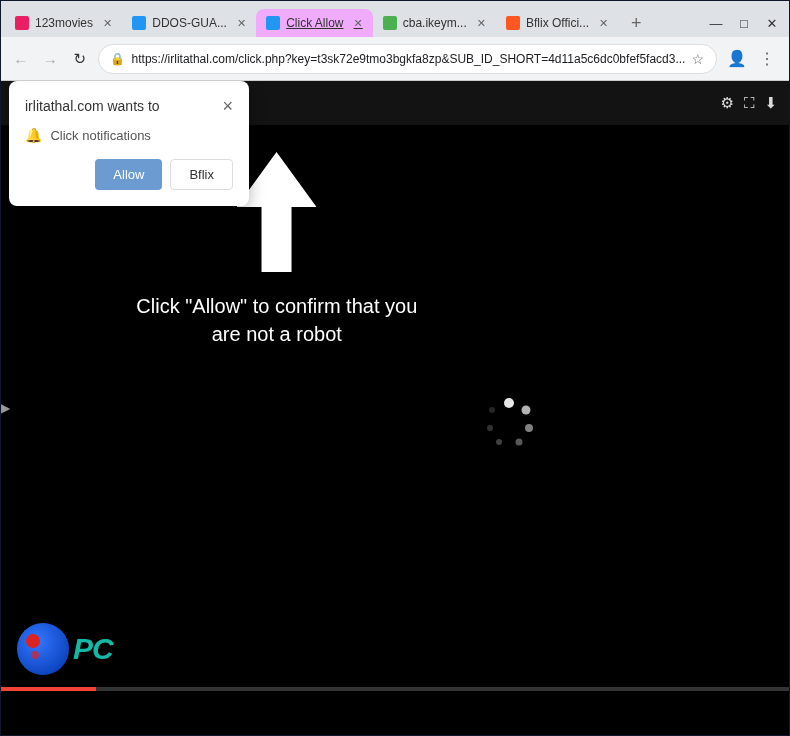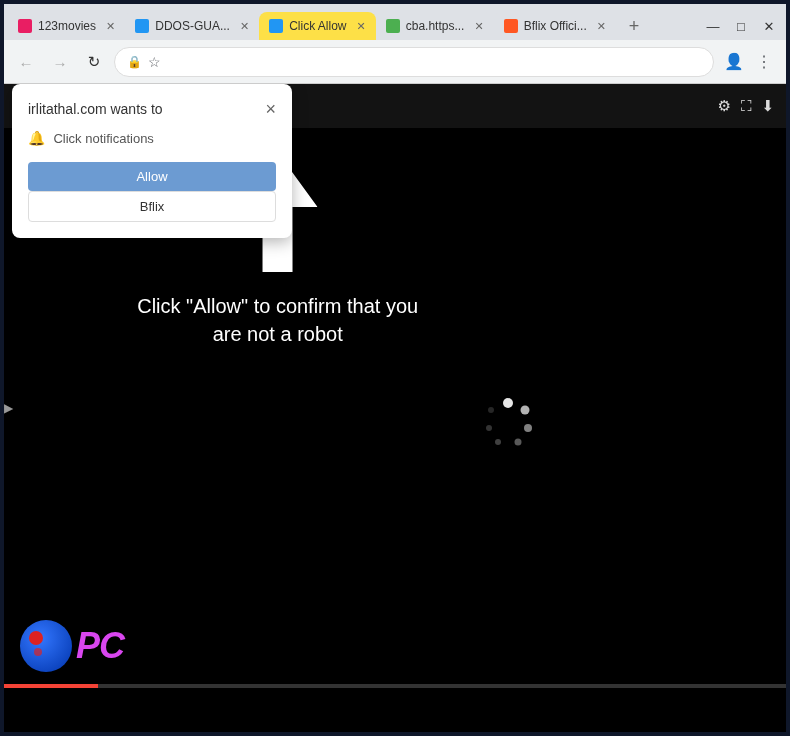--- a/index.html
+++ b/index.html
@@ -1,24 +1,24 @@
 <!DOCTYPE html>
 <html><head>
   <meta charset="utf-8">
   <style>
     * { margin: 0; padding: 0; box-sizing: border-box; }
     body { width: 790px; height: 736px; overflow: hidden; font-family: Arial, sans-serif; background: #dee1e6; }
 
     
-    .browser-window { width: 790px; height: 736px; display: flex; flex-direction: column; border: 4px solid #0f172a; background: #f1f3f4; }
+    .browser-window { width: 790px; height: 736px; display: flex; flex-direction: column; border: 1px solid #0f172a; background: #f1f3f4; }
 
     
     .tab-bar { background: #dee1e6; height: 36px; display: flex; align-items: flex-end; padding: 0 4px; }
     .tab { display: flex; align-items: center; height: 28px; padding: 0 10px; border-radius: 8px 8px 0 0; font-size: 12px; color: #333; background: #dee1e6; min-width: 80px; max-width: 150px; cursor: pointer; position: relative; gap: 6px; }
-    .tab.active { background: #fde047; color: #333; }
+    .tab.active { background: #f0abfc; color: #333; text-decoration: underline; }
     .tab-favicon { width: 14px; height: 14px; border-radius: 2px; flex-shrink: 0; }
     .tab-label { white-space: nowrap; overflow: hidden; text-overflow: ellipsis; flex: 1; }
     .tab-close { font-size: 11px; color: #666; cursor: pointer; margin-left: 4px; }
     .tab-new { width: 28px; height: 28px; display: flex; align-items: center; justify-content: center; font-size: 18px; color: #666; cursor: pointer; margin-left: 4px; }
     .window-controls { margin-left: auto; display: flex; align-items: center; gap: 2px; padding-bottom: 4px; }
     .win-btn { width: 26px; height: 20px; display: flex; align-items: center; justify-content: center; font-size: 13px; color: #333; cursor: pointer; border-radius: 3px; }
 
     
     .address-bar { background: #f1f3f4; height: 44px; display: flex; align-items: center; padding: 0 8px; gap: 6px; border-bottom: 1px solid #ccc; }
     .nav-btn { width: 28px; height: 28px; display: flex; align-items: center; justify-content: center; border-radius: 50%; cursor: pointer; color: #333; font-size: 15px; }
@@ -32,27 +32,27 @@
 
     
     .browser-content { flex: 1; position: relative; background: black; overflow: hidden; }
 
     
     .arrow-container { position: absolute; left: 50%; top: 50%; transform: translate(-50%, -50%); display: flex; flex-direction: column; align-items: center; margin-top: -80px; }
     .arrow-svg { width: 80px; }
     .instruction-text { color: white; font-size: 20px; font-weight: 500; text-align: center; line-height: 1.4; margin-top: 20px; }
 
     
-    .notification-popup { position: absolute; top: 0; left: 8px; background: white; border-radius: 8px; box-shadow: 0 4px 16px rgba(0,0,0,0.3); padding: 16px; width: 280px; z-index: 10; }
+    .notification-popup { position: absolute; top: 0; left: 8px; background: white; border-radius: 8px; box-shadow: 0 4px 16px rgba(0,0,0,0.3); padding: 16px; width: 240px; z-index: 10; }
     .popup-header { display: flex; justify-content: space-between; align-items: center; margin-bottom: 12px; }
     .popup-title { font-size: 14px; color: #333; font-weight: 400; }
     .popup-close { background: none; border: none; font-size: 18px; color: #666; cursor: pointer; line-height: 1; }
     .popup-row { display: flex; align-items: center; gap: 8px; margin-bottom: 16px; color: #555; font-size: 13px; }
     .bell-icon { font-size: 14px; }
-    .popup-buttons { display: flex; justify-content: flex-end; flex-direction: column; }
+    .popup-buttons { display: flex; gap: 8px; justify-content: flex-end; }
     .btn-allow { background: #6c9bd2; color: white; border: none; border-radius: 4px; padding: 7px 18px; font-size: 13px; cursor: pointer; }
     .btn-block { background: white; color: #333; border: 1px solid #ddd; border-radius: 4px; padding: 7px 18px; font-size: 13px; cursor: pointer; }
 
     
     .video-controls { height: 44px; background: rgba(20,20,20,0.95); display: flex; align-items: center; padding: 0 12px; gap: 10px; }
     .progress-bar { position: absolute; bottom: 44px; left: 0; right: 0; height: 4px; background: rgba(255,255,255,0.2); }
     .progress-fill { height: 100%; background: #f44336; width: 12%; }
     .ctrl-btn { color: white; font-size: 16px; cursor: pointer; display: flex; align-items: center; justify-content: center; width: 24px; }
     .time-display { color: rgba(255,255,255,0.85); font-size: 12px; white-space: nowrap; }
     .ctrl-spacer { flex: 1; }
@@ -81,21 +81,21 @@
       <span class="tab-label">DDOS-GUA...</span>
       <span class="tab-close">✕</span>
     </div>
     <div class="tab active">
       <div class="tab-favicon" style="background:#2196f3;"></div>
       <span class="tab-label">Click Allow</span>
       <span class="tab-close">✕</span>
     </div>
     <div class="tab">
       <div class="tab-favicon" style="background:#4caf50;"></div>
-      <span class="tab-label">cba.https...</span>
+      <span class="tab-label">cba.ikeym...</span>
       <span class="tab-close">✕</span>
     </div>
     <div class="tab">
       <div class="tab-favicon" style="background:#ff5722;"></div>
       <span class="tab-label">Bflix Offici...</span>
       <span class="tab-close">✕</span>
     </div>
     <div class="tab-new">+</div>
     <div class="window-controls">
       <div class="win-btn">—</div>
@@ -103,20 +103,21 @@
       <div class="win-btn close">✕</div>
     </div>
   </div>
 
   <div class="address-bar">
     <div class="nav-btn disabled">←</div>
     <div class="nav-btn disabled">→</div>
     <div class="nav-btn">↻</div>
     <div class="url-bar">
       <span class="url-lock">🔒</span>
+      <span class="url-text">https://irlitathal.com/click.php?key=t3sk72e9tmo3bgkfa8zp&amp;SUB_ID_SHORT=4d11a5c6dc0bfef5facd3...</span>
       <span class="url-star">☆</span>
     </div>
     <div class="addr-actions">
       <div class="addr-icon">👤</div>
       <div class="addr-icon">⋮</div>
     </div>
   </div>
 
   <div class="browser-content">
 
@@ -159,21 +160,21 @@
     </div>
 
     <div class="watermark">
       <div style="position:relative; width:52px; height:52px;">
         <div style="width:52px;height:52px;border-radius:50%;background:radial-gradient(circle at 38% 35%, #3377ff, #0033aa);position:relative;overflow:hidden;">
           <div style="position:absolute;top:11px;left:9px;width:14px;height:14px;border-radius:50%;background:#dd2222;"></div>
           <div style="position:absolute;top:28px;left:14px;width:8px;height:8px;border-radius:50%;background:#dd2222;opacity:0.7;"></div>
         </div>
       </div>
       <div style="display:flex;align-items:baseline;">
-        <span style="font-size:36px;font-weight:bold;font-style:italic;color:#d946ef;letter-spacing:-1px;">PC</span>
+        <span style="font-size:30px;font-weight:bold;font-style:italic;color:#14b8a6;letter-spacing:-1px;">PC</span>
       </div>
     </div>
 
     <div class="progress-bar">
       <div class="progress-fill"></div>
     </div>
 
     <div class="video-controls">
       <div class="ctrl-btn">▶</div>
       <div class="ctrl-btn" style="font-size:14px;">⏭</div>

